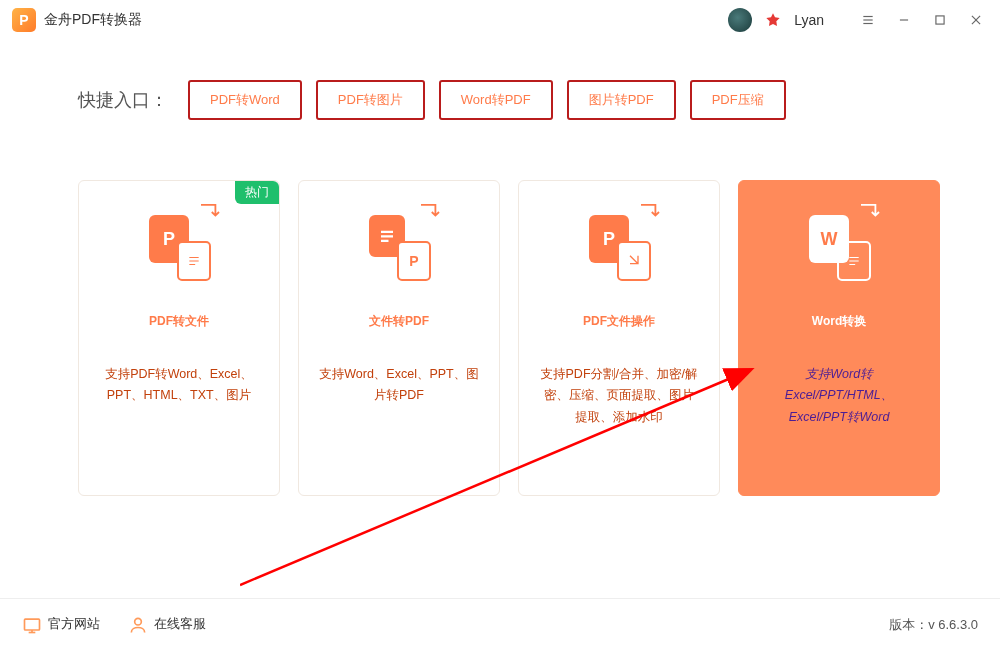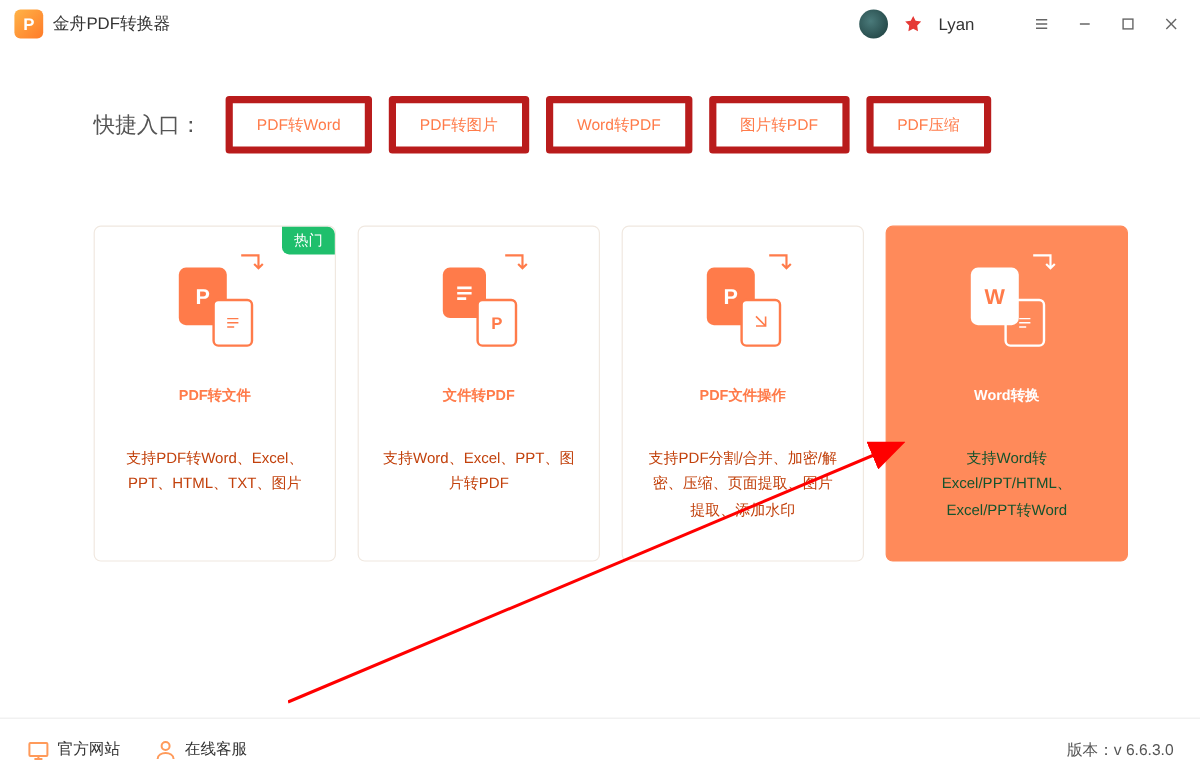--- a/index.html
+++ b/index.html
@@ -5,39 +5,39 @@
 * { margin: 0; padding: 0; box-sizing: border-box; font-family: "Microsoft YaHei", sans-serif; }
 body { background: #fff; width: 1000px; height: 650px; overflow: hidden; position: relative; }
 
 .titlebar { height: 40px; display: flex; align-items: center; padding: 0 12px; }
 .app-logo { width: 24px; height: 24px; background: linear-gradient(135deg, #ffb347, #ff7b29); border-radius: 5px; display: flex; align-items: center; justify-content: center; color: #fff; font-weight: bold; font-size: 14px; margin-right: 8px; }
 .app-title { font-size: 14px; color: #333; font-weight: 500; }
 .titlebar-right { margin-left: auto; display: flex; align-items: center; gap: 12px; }
 .avatar { width: 24px; height: 24px; border-radius: 50%; background: radial-gradient(circle at 40% 40%, #4a7a7a, #1a3a3a); }
 .vip-badge { width: 18px; height: 18px; display: flex; align-items: center; justify-content: center; }
 .vip-badge svg { width: 16px; height: 16px; }
-.username { font-size: 14px; color: #333; margin-right: 32px; }
+.username { font-size: 14px; color: #333; margin-right: 20px; }
 .win-btn { width: 24px; height: 24px; display: flex; align-items: center; justify-content: center; cursor: pointer; color: #666; }
 .win-btn svg { width: 14px; height: 14px; }
 
 .content { padding: 40px 60px 0 78px; }
 
 .quick-row { display: flex; align-items: center; gap: 14px; margin-bottom: 60px; }
 .quick-label { font-size: 18px; color: #555; margin-right: 6px; }
-.quick-btn { border: 6px solid #b91c1c; background: #fff; color: #ff7b4a; font-size: 13px; padding: 9px 20px; border-radius: 3px; cursor: pointer; }
+.quick-btn { border: 2px solid #b91c1c; background: #fff; color: #ff7b4a; font-size: 13px; padding: 9px 20px; border-radius: 3px; cursor: pointer; }
 
 .cards { display: flex; gap: 18px; }
-.card { position: relative; width: 202px; height: 280px; border: 1px solid #f0e8e0; border-radius: 6px; background: #fff; display: flex; flex-direction: column; align-items: center; padding: 30px 14px 0; cursor: pointer; }
+.card { position: relative; width: 202px; height: 316px; border: 1px solid #f0e8e0; border-radius: 6px; background: #fff; display: flex; flex-direction: column; align-items: center; padding: 30px 14px 0; cursor: pointer; }
 .card.active { background: #ff8a5a; border-color: #ff8a5a; }
 .hot-badge { position: absolute; top: 0; right: 0; background: #1fbf6c; color: #fff; font-size: 12px; padding: 3px 10px; border-radius: 0 6px 0 6px; }
 .card-icon { width: 72px; height: 72px; position: relative; margin-bottom: 30px; }
 .card-title { font-size: 12px; font-weight: 700; color: #ff7b4a; margin-bottom: 34px; }
 .card.active .card-title { color: #fff; }
 .card-desc { font-size: 12.5px; color: #c2410c; text-align: center; line-height: 1.7; padding: 0 6px; }
-.card.active .card-desc { color: #14532d; }
+.card.active .card-desc { color: #4c1d95; font-style: italic; }
 
 .icon-box-a { position: absolute; width: 40px; height: 48px; border-radius: 6px; top: 4px; left: 6px; display:flex; align-items:center; justify-content:center; color:#fff; font-weight:bold; font-size:18px;}
 .icon-box-b { position: absolute; width: 34px; height: 40px; border-radius: 5px; bottom: 2px; right: 4px; border:2px solid; background:#fff; display:flex; align-items:center; justify-content:center;}
 .icon-arrow { position:absolute; top:-8px; right:-6px; width:22px; height:18px; }
 .halo { position:absolute; width:64px; height:64px; border-radius:50%; background:#ffe8dc; left:-4px; top:20px; z-index:-1;}
 .card.active .halo{ background:rgba(255,255,255,0.25);}
 
 .footer { position: absolute; bottom: 0; left: 0; right: 0; height: 52px; border-top: 1px solid #eee; display: flex; align-items: center; padding: 0 22px; }
 .footer-link { display: flex; gap: 6px; color: #333; font-size: 13px; margin-right: 28px; cursor: pointer; }
 .footer-link svg { width: 20px; height: 20px; }

